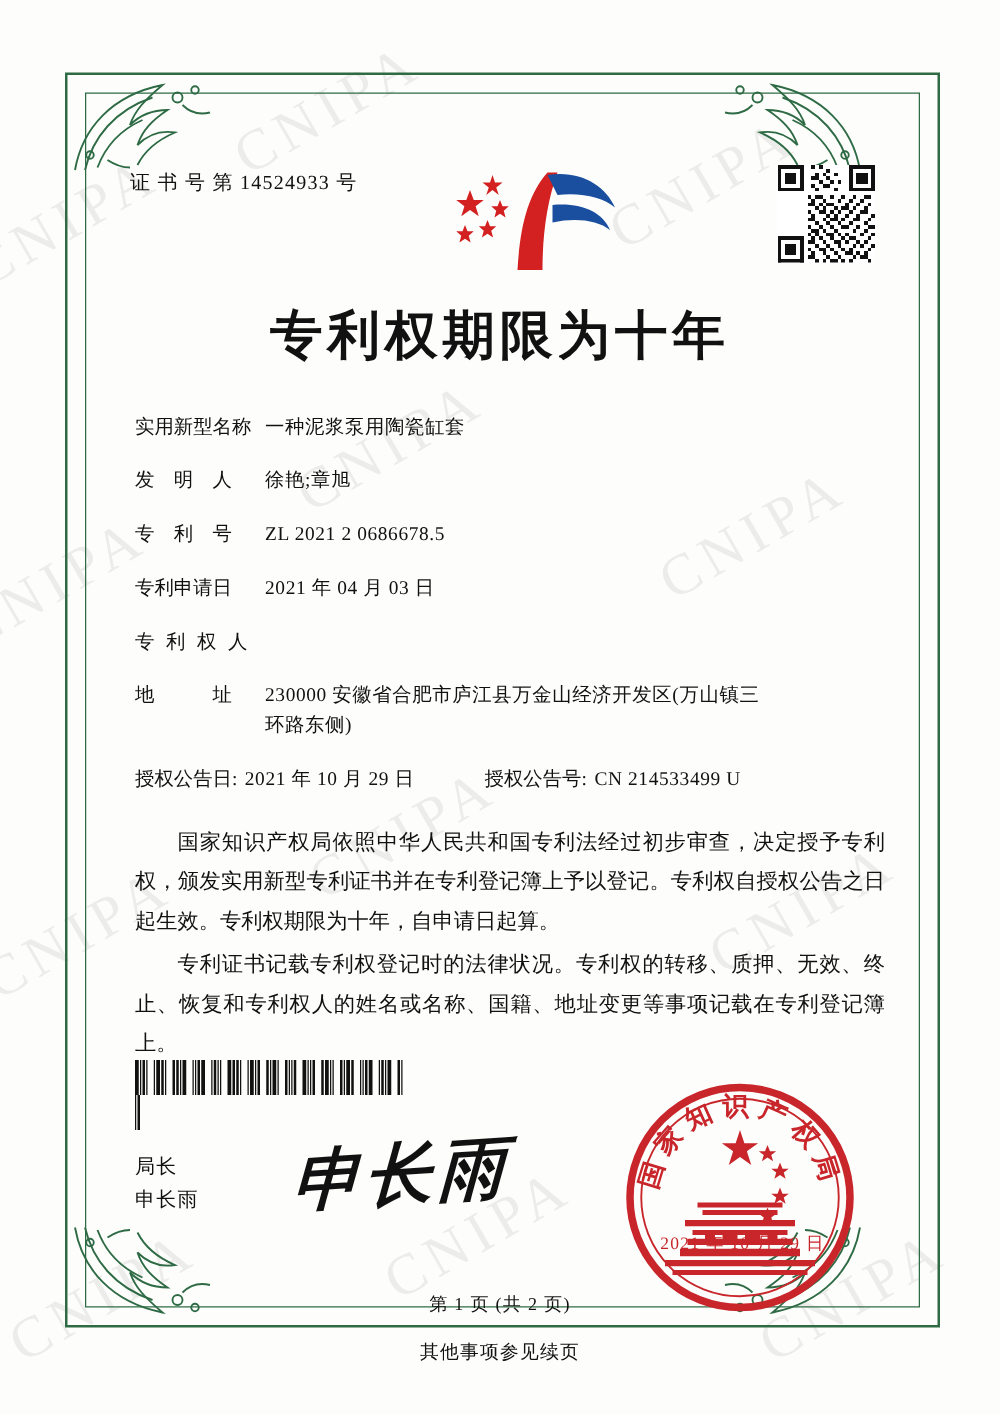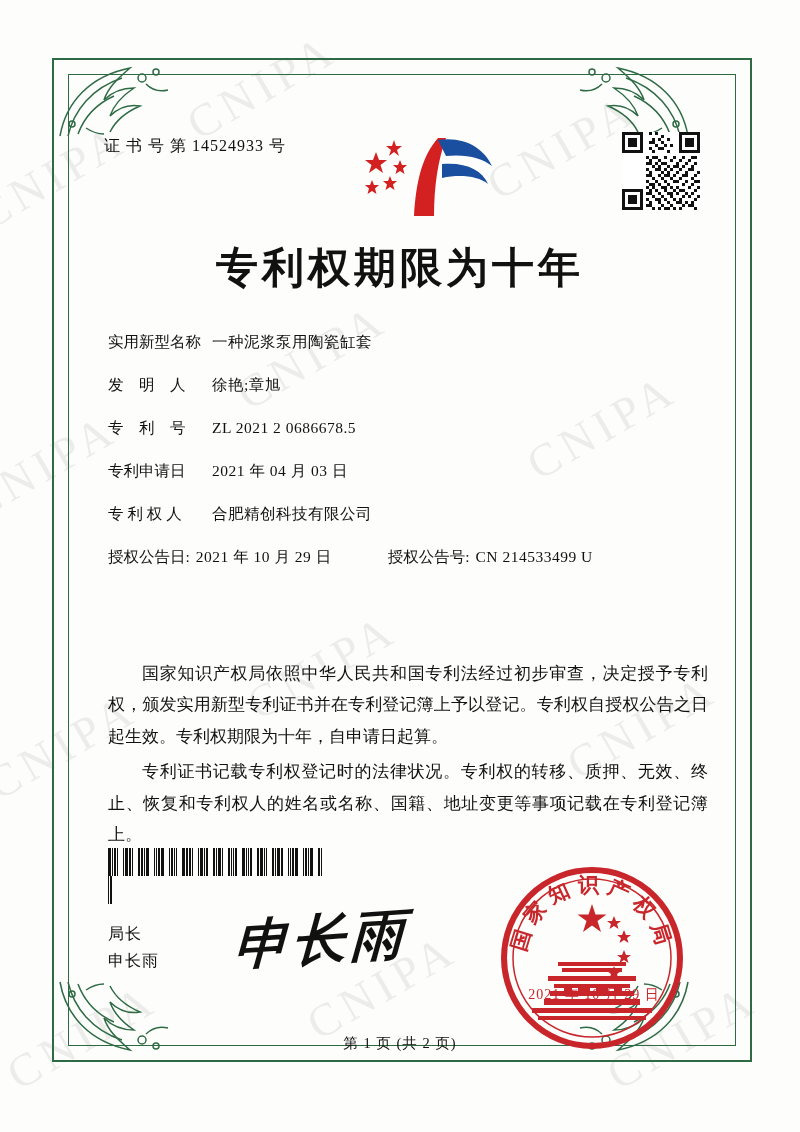--- a/index.html
+++ b/index.html
@@ -142,20 +142,21 @@
     align-items: flex-start;
     margin-bottom: 19px;
   }
   .field-label {
     width: 104px;
     flex: none;
     color: #111;
     display: flex;
     justify-content: space-between;
     letter-spacing: 0;
+    font-family: Liberation Mono, monospace;
   }
   .field-value {
     flex: 1;
     color: #111;
     letter-spacing: 0.5px;
   }
   .field-value .line2 { display: block; padding-left: 0; }
 
   .row-inline {
     display: flex;
@@ -527,23 +528,29 @@
         <div class="field-value">ZL 2021 2 0686678.5</div>
       </div>
 
       <div class="field-row">
         <div class="field-label">专利申请日</div>
         <div class="field-value">2021 年 04 月 03 日</div>
       </div>
 
       <div class="field-row">
         <div class="field-label">专 利 权 人</div>
-        <div class="field-value">合肥精创科技有限公司</div>
       </div>
 
+      <div class="field-row">
+        <div class="field-label">地　　　址</div>
+        <div class="field-value">
+          <span>230000 安徽省合肥市庐江县万金山经济开发区(万山镇三</span>
+          <span class="line2">环路东侧)</span>
+        </div>
+      </div>
 
       <div class="row-inline">
         <span class="inline-label">授权公告日:</span>
         <span class="inline-value">2021 年 10 月 29 日</span>
         <span class="inline-gap"></span>
         <span class="inline-label">授权公告号:</span>
         <span class="inline-value">CN 214533499 U</span>
       </div>
 
     </div>
@@ -609,14 +616,15 @@
         <text font-family="Liberation Serif, serif" font-size="21" font-weight="bold" fill="#c8262b" letter-spacing="7">
           <textPath href="#sealArc" startOffset="50%" text-anchor="middle">国家知识产权局</textPath>
         </text>
       </svg>
     </div>
     <div class="seal-date">2021 年 10 月 29 日</div>
 
     <div class="page-no">第 1 页 (共 2 页)</div>
   </div>
 
+  <div class="footer-note">其他事项参见续页</div>
 
 </div>
 
 </body></html>

